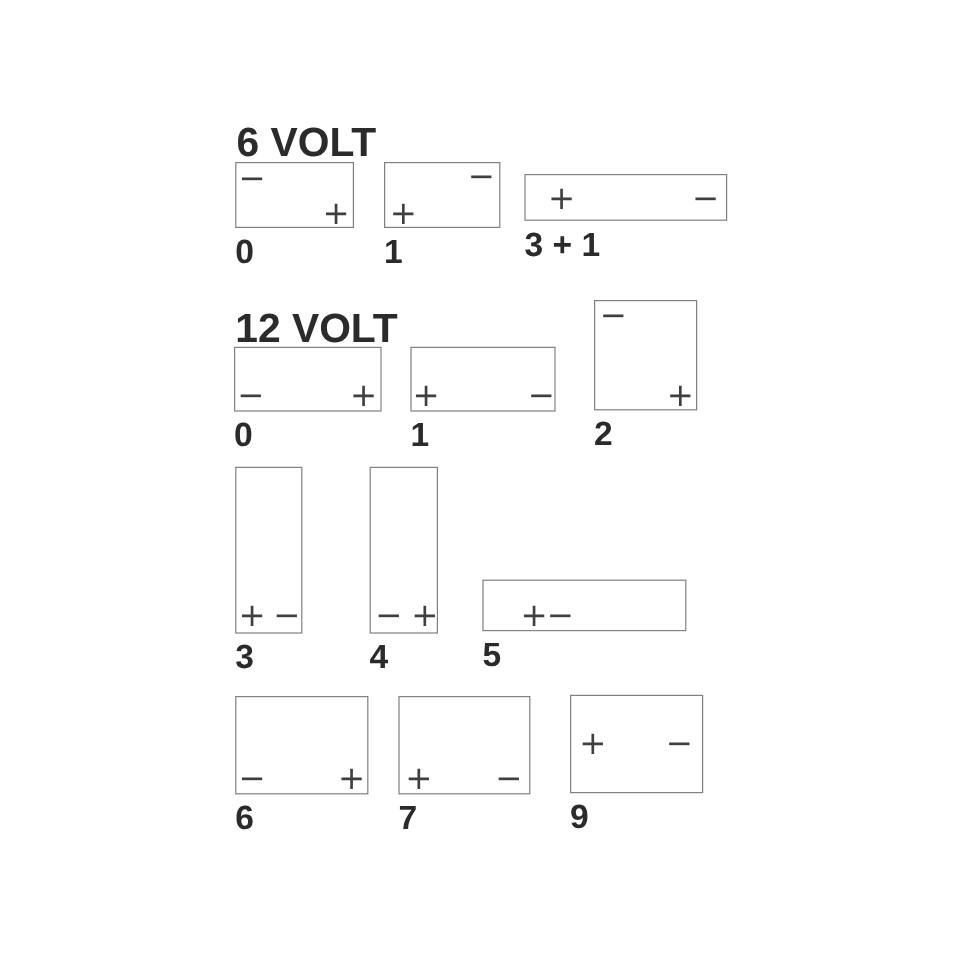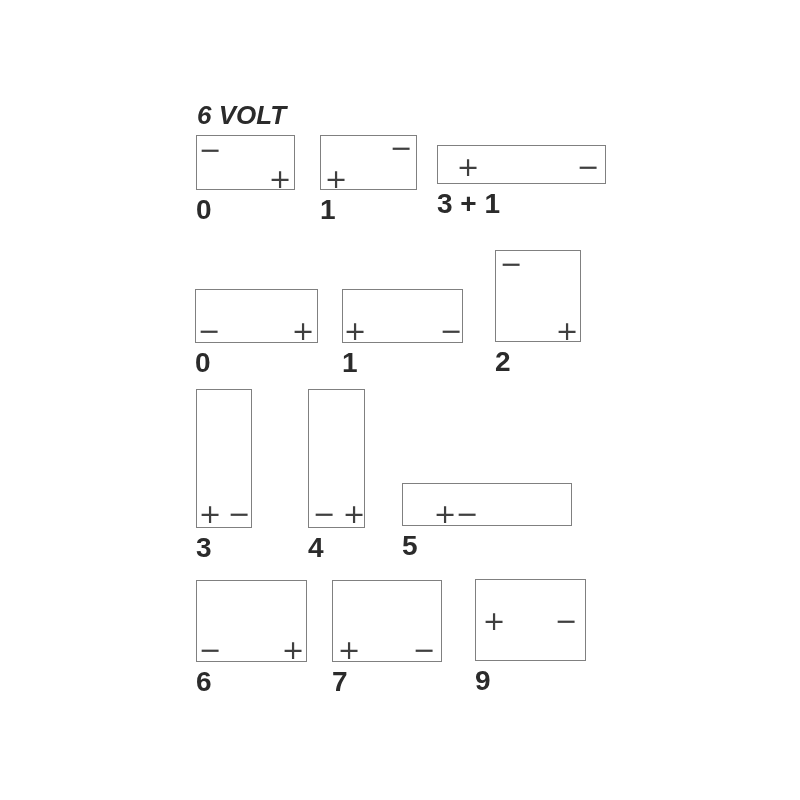--- a/index.html
+++ b/index.html
@@ -15,26 +15,25 @@
   .stage {
     position: relative;
     width: 800px;
     height: 800px;
     background: #ffffff;
     overflow: hidden;
   }
   .heading {
     position: absolute;
     margin: 0;
-    font-size: 26px;
+    font-size: 34px;
     font-weight: bold;
     color: #2b2b2b;
     line-height: 1;
     white-space: nowrap;
-    font-style: italic;
   }
   .heading-6v  { left: 197px; top: 102px; }
   .heading-12v { left: 196px; top: 257px; }
   .battery-box {
     position: absolute;
     box-sizing: border-box;
     border: 1px solid #808080;
     background: #ffffff;
   }
   .terminal {
@@ -54,20 +53,21 @@
     color: #2b2b2b;
     line-height: 1;
     white-space: nowrap;
   }
 </style>
 </head>
 <body>
 
 <div class="stage">
   <h2 class="heading heading-6v">6 VOLT</h2>
+  <h2 class="heading heading-12v">12 VOLT</h2>
   <div id="batteries">
       <div class="battery-box" style="left: 196px; top: 135px; width: 99px; height: 55px;">
         <span class="terminal" style="left: 13px; top: 13px;">−</span>
         <span class="terminal" style="left: 83px; top: 42px;">+</span>
       </div>
       <div class="battery-label" style="left: 196px; top: 196px;">0</div>
       <div class="battery-box" style="left: 320px; top: 135px; width: 97px; height: 55px;">
         <span class="terminal" style="left: 15px; top: 42px;">+</span>
         <span class="terminal" style="left: 80px; top: 11px;">−</span>
       </div>

